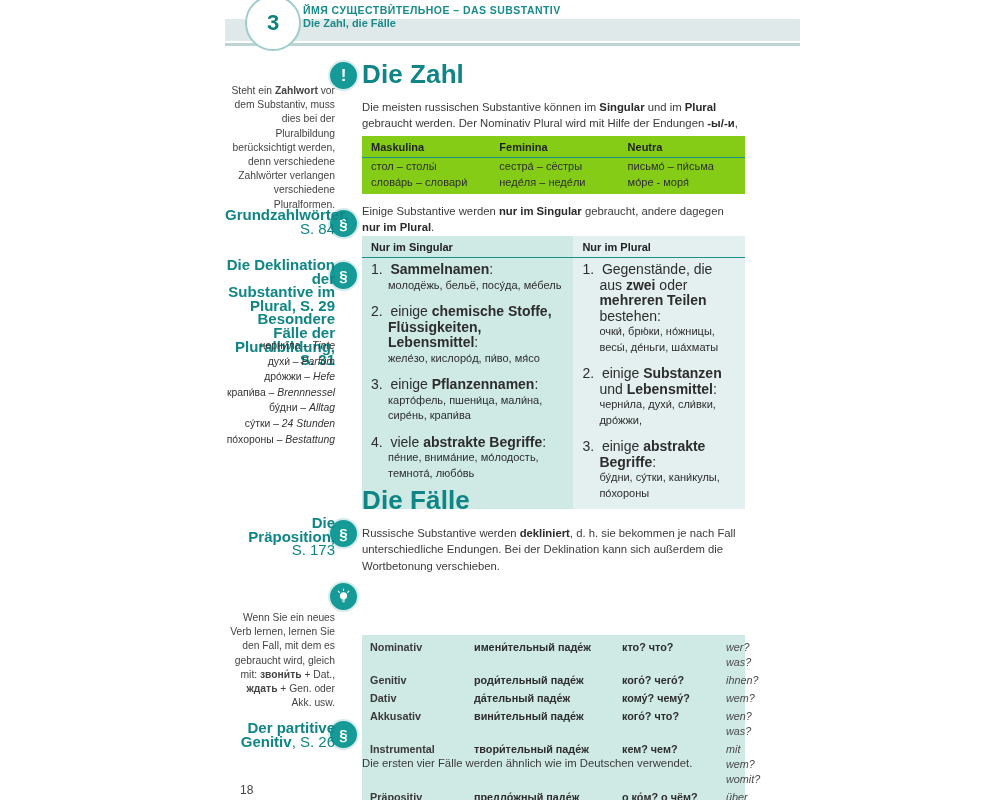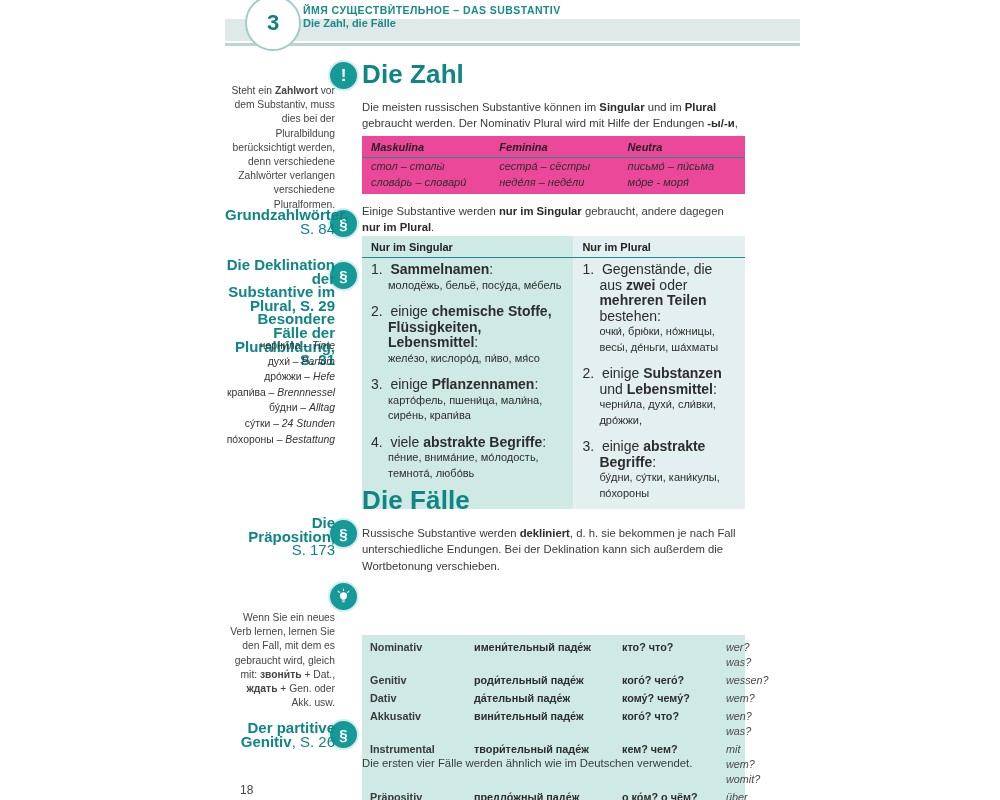--- a/index.html
+++ b/index.html
@@ -74,21 +74,21 @@
     font-size:15px;line-height:13.6px;font-weight:bold;color:#0f8585;
   }
   .mref .pg{font-weight:normal;}
   .vocab{
     font-size:10.4px;line-height:15.6px;color:#333;
   }
   .vocab i{font-style:italic;}
 
   
   table{border-collapse:collapse;width:100%;}
-  .t-gender{background:#ec4899;font-style:italic;}
+  .t-gender{background:#84cc16;}
   .t-gender th{
     text-align:left;font-size:11px;font-weight:bold;color:#222;
     padding:5px 9px 4px 9px;border-bottom:1.6px solid #1b8f8c;
   }
   .t-gender td{
     font-size:11px;color:#2d2d2d;padding:2px 9px;
   }
   .t-gender tr:last-child td{padding-bottom:6px;}
 
   .t-numbers{table-layout:fixed;}
@@ -300,21 +300,21 @@
         <tr>
           <td class="c-de">Nominativ</td>
           <td class="c-ru">имени́тельный паде́ж</td>
           <td class="c-q">кто? что?</td>
           <td class="c-tr">wer? was?</td>
         </tr>
         <tr>
           <td class="c-de">Genitiv</td>
           <td class="c-ru">роди́тельный паде́ж</td>
           <td class="c-q">кого́? чего́?</td>
-          <td class="c-tr">wessen?</td>
+          <td class="c-tr">ihnen?</td>
         </tr>
         <tr>
           <td class="c-de">Dativ</td>
           <td class="c-ru">да́тельный паде́ж</td>
           <td class="c-q">кому́? чему́?</td>
           <td class="c-tr">wem?</td>
         </tr>
         <tr>
           <td class="c-de">Akkusativ</td>
           <td class="c-ru">вини́тельный паде́ж</td>

